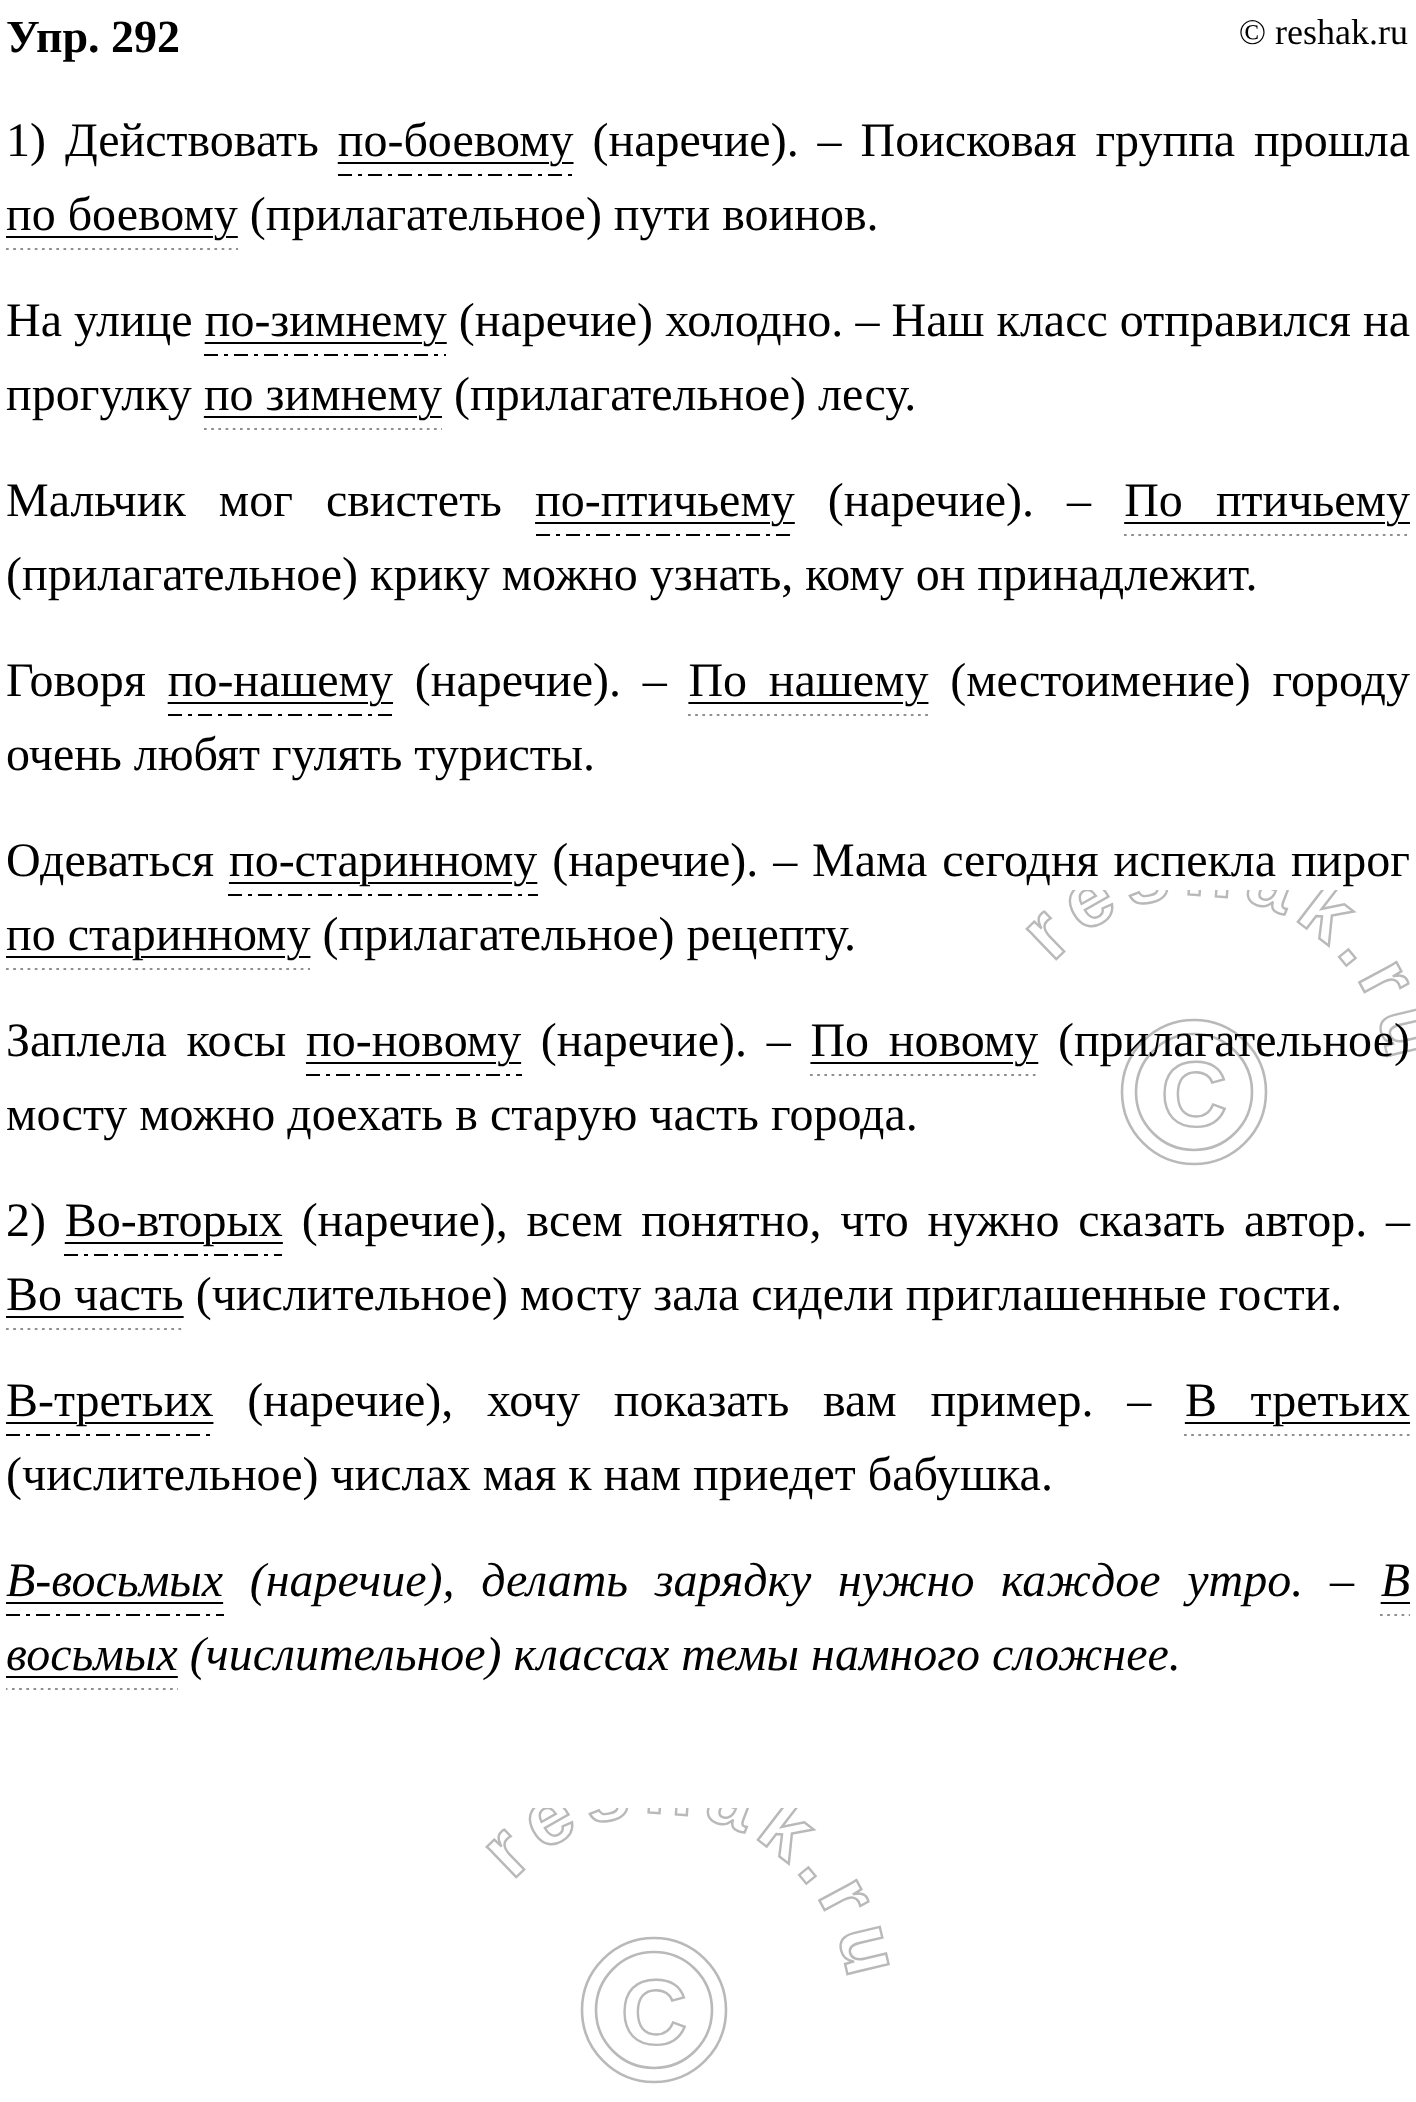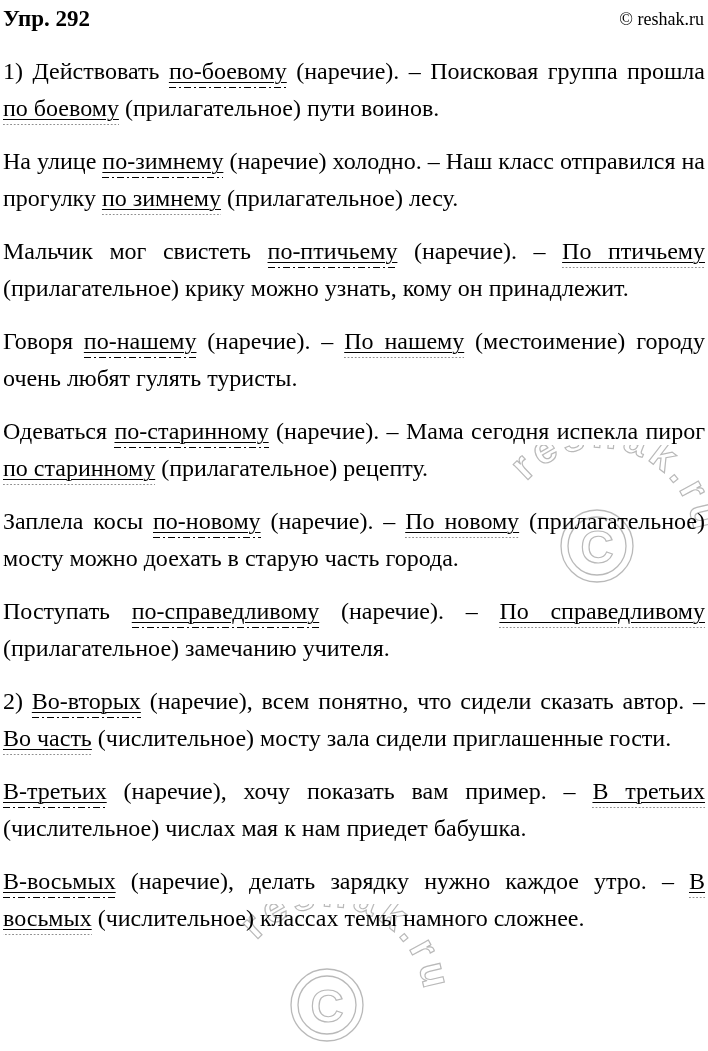--- a/index.html
+++ b/index.html
@@ -24,36 +24,36 @@
   }
   .wm-text {
     font-family: "Liberation Sans", sans-serif;
     font-size: 40px; font-weight: bold; letter-spacing: 5px;
     fill: #ffffff; stroke: #b9b9b9; stroke-width: 1.2;
   }
   .page-inner { position: relative; z-index: 1; }
   .header {
     display: flex;
     justify-content: space-between;
-    align-items: center;
+    align-items: flex-start;
     padding: 6px 4px 0 3px;
   }
   .exercise-title { font-size: 23px; font-weight: bold; }
   .copyright { font-size: 18px; }
   .content {
     padding: 0 3px;
     margin-top: 21px;
   }
   .content p {
     margin: 0 0 16px 0;
     font-size: 24px;
     line-height: 37px;
     text-align: justify;
   }
-  .content p:last-child { margin-bottom: 0; }
+  .content p:last-child { margin-bottom: 0; font-style: italic; }
   .mark {
     text-decoration: underline;
     text-decoration-thickness: 1px;
     text-underline-offset: 3px;
     padding-bottom: 4px;
     background-repeat: repeat-x;
     background-position: left bottom;
   }
   
   .mark.adv {
@@ -99,18 +99,17 @@
     <div class="copyright">© reshak.ru</div>
   </div>
 
   <div class="content" id="content">
       <p><span>1) Действовать </span><span class="mark adv">по-боевому</span><span> (наречие). – Поисковая группа прошла </span><span class="mark attr">по боевому</span><span> (прилагательное) пути воинов.</span></p>
       <p><span>На улице </span><span class="mark adv">по-зимнему</span><span> (наречие) холодно. – Наш класс отправился на прогулку </span><span class="mark attr">по зимнему</span><span> (прилагательное) лесу.</span></p>
       <p><span>Мальчик мог свистеть </span><span class="mark adv">по-птичьему</span><span> (наречие). – </span><span class="mark attr">По птичьему</span><span> (прилагательное) крику можно узнать, кому он принадлежит.</span></p>
       <p><span>Говоря </span><span class="mark adv">по-нашему</span><span> (наречие). – </span><span class="mark attr">По нашему</span><span> (местоимение) городу очень любят гулять туристы.</span></p>
       <p><span>Одеваться </span><span class="mark adv">по-старинному</span><span> (наречие). – Мама сегодня испекла пирог </span><span class="mark attr">по старинному</span><span> (прилагательное) рецепту.</span></p>
       <p><span>Заплела косы </span><span class="mark adv">по-новому</span><span> (наречие). – </span><span class="mark attr">По новому</span><span> (прилагательное) мосту можно доехать в старую часть города.</span></p>
-      <p><span>Поступать </span><span class="mark adv">по-справедливому</span><span> (наречие). – </span><span class="mark attr">По справедливому</span><span> (прилагательное) замечанию учителя.</span></p>
-      <p><span>2) </span><span class="mark adv">Во-вторых</span><span> (наречие), всем понятно, что сидели сказать автор. – </span><span class="mark attr">Во часть</span><span> (числительное) мосту зала сидели приглашенные гости.</span></p>
+      <p><span>2) </span><span class="mark adv">Во-вторых</span><span> (наречие), всем понятно, что нужно сказать автор. – </span><span class="mark attr">Во часть</span><span> (числительное) мосту зала сидели приглашенные гости.</span></p>
       <p><span class="mark adv">В-третьих</span><span> (наречие), хочу показать вам пример. – </span><span class="mark attr">В третьих</span><span> (числительное) числах мая к нам приедет бабушка.</span></p>
       <p><span class="mark adv">В-восьмых</span><span> (наречие), делать зарядку нужно каждое утро. – </span><span class="mark attr">В восьмых</span><span> (числительное) классах темы намного сложнее.</span></p>
     </div>
 </div>
 
 </body></html>

